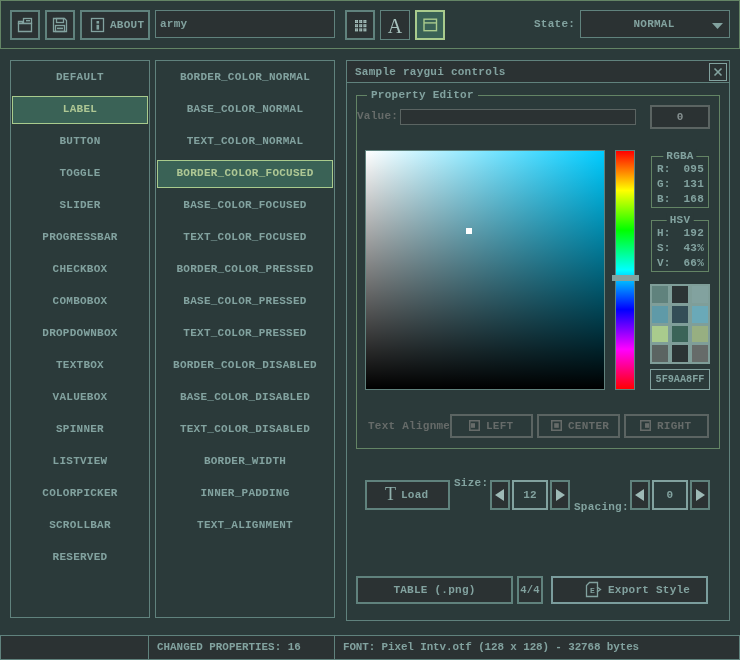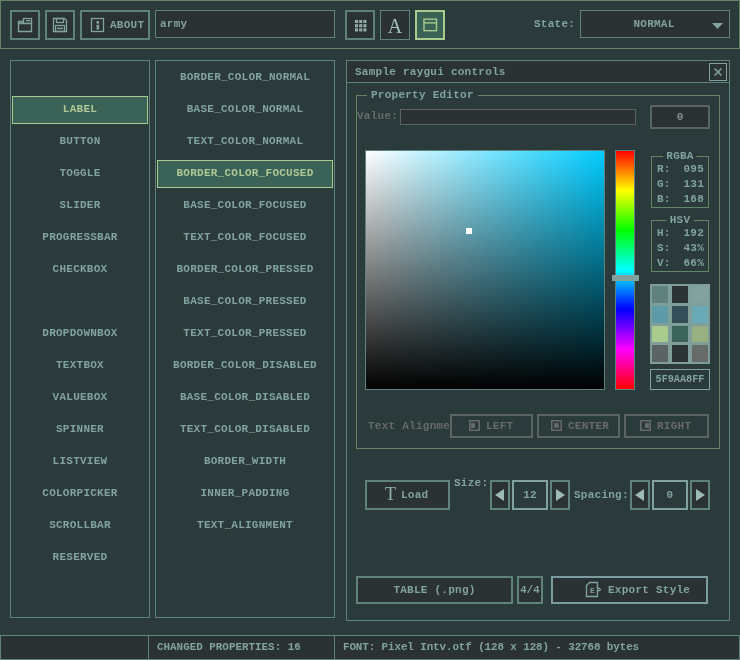--- a/index.html
+++ b/index.html
@@ -100,26 +100,28 @@
 
 <div class="txt" style="position:absolute;left:534px;top:18px;line-height:13px">State:</div>
 <div class="abs tb" style="left:580px;top:10px;width:150px;height:28px">
 <div class="txt" style="position:absolute;left:0;top:0;width:146px;text-align:center;line-height:26px">NORMAL</div>
 <svg width="11" height="6" viewBox="0 0 11 6" style="position:absolute;left:131px;top:12px">
       <polygon points="0,0 11,0 5.5,6" fill="#82a29f"></polygon>
     </svg>
 </div>
 
 <div class="abs" style="left:10px;top:60px;width:140px;height:558px;border:1px solid #60827d">
+<div class="li" style="top:3px">DEFAULT</div>
 <div class="li lisel" style="top:35px">LABEL</div>
 <div class="li" style="top:67px">BUTTON</div>
 <div class="li" style="top:99px">TOGGLE</div>
 <div class="li" style="top:131px">SLIDER</div>
 <div class="li" style="top:163px">PROGRESSBAR</div>
 <div class="li" style="top:195px">CHECKBOX</div>
+<div class="li" style="top:227px">COMBOBOX</div>
 <div class="li" style="top:259px">DROPDOWNBOX</div>
 <div class="li" style="top:291px">TEXTBOX</div>
 <div class="li" style="top:323px">VALUEBOX</div>
 <div class="li" style="top:355px">SPINNER</div>
 <div class="li" style="top:387px">LISTVIEW</div>
 <div class="li" style="top:419px">COLORPICKER</div>
 <div class="li" style="top:451px">SCROLLBAR</div>
 <div class="li" style="top:483px">RESERVED</div>
 </div>
 
@@ -252,21 +254,21 @@
   </div>
   <div class="abs" style="left:165px;top:419px;width:36px;height:30px;border:2px solid #82a29f">
     <div class="txt" style="position:absolute;left:0;top:0;width:32px;line-height:26px;text-align:center">12</div>
   </div>
   <div class="abs btn" style="left:203px;top:419px;width:20px;height:30px">
     <svg width="9" height="12" viewBox="0 0 9 12" style="position:absolute;left:4px;top:7px">
         <polygon points="0,0 0,12 9,6" fill="#9dbab6"></polygon>
       </svg>
   </div>
 
-  <div class="txt" style="position:absolute;left:227px;top:428px;line-height:13px">Spacing:</div>
+  <div class="txt" style="position:absolute;left:227px;top:440px;line-height:13px">Spacing:</div>
 
   <div class="abs btn" style="left:283px;top:419px;width:20px;height:30px">
     <svg width="9" height="12" viewBox="0 0 9 12" style="position:absolute;left:3px;top:7px">
         <polygon points="9,0 9,12 0,6" fill="#9dbab6"></polygon>
       </svg>
   </div>
   <div class="abs" style="left:305px;top:419px;width:36px;height:30px;border:2px solid #82a29f">
     <div class="txt" style="position:absolute;left:0;top:0;width:32px;line-height:26px;text-align:center">0</div>
   </div>
   <div class="abs btn" style="left:343px;top:419px;width:20px;height:30px">

